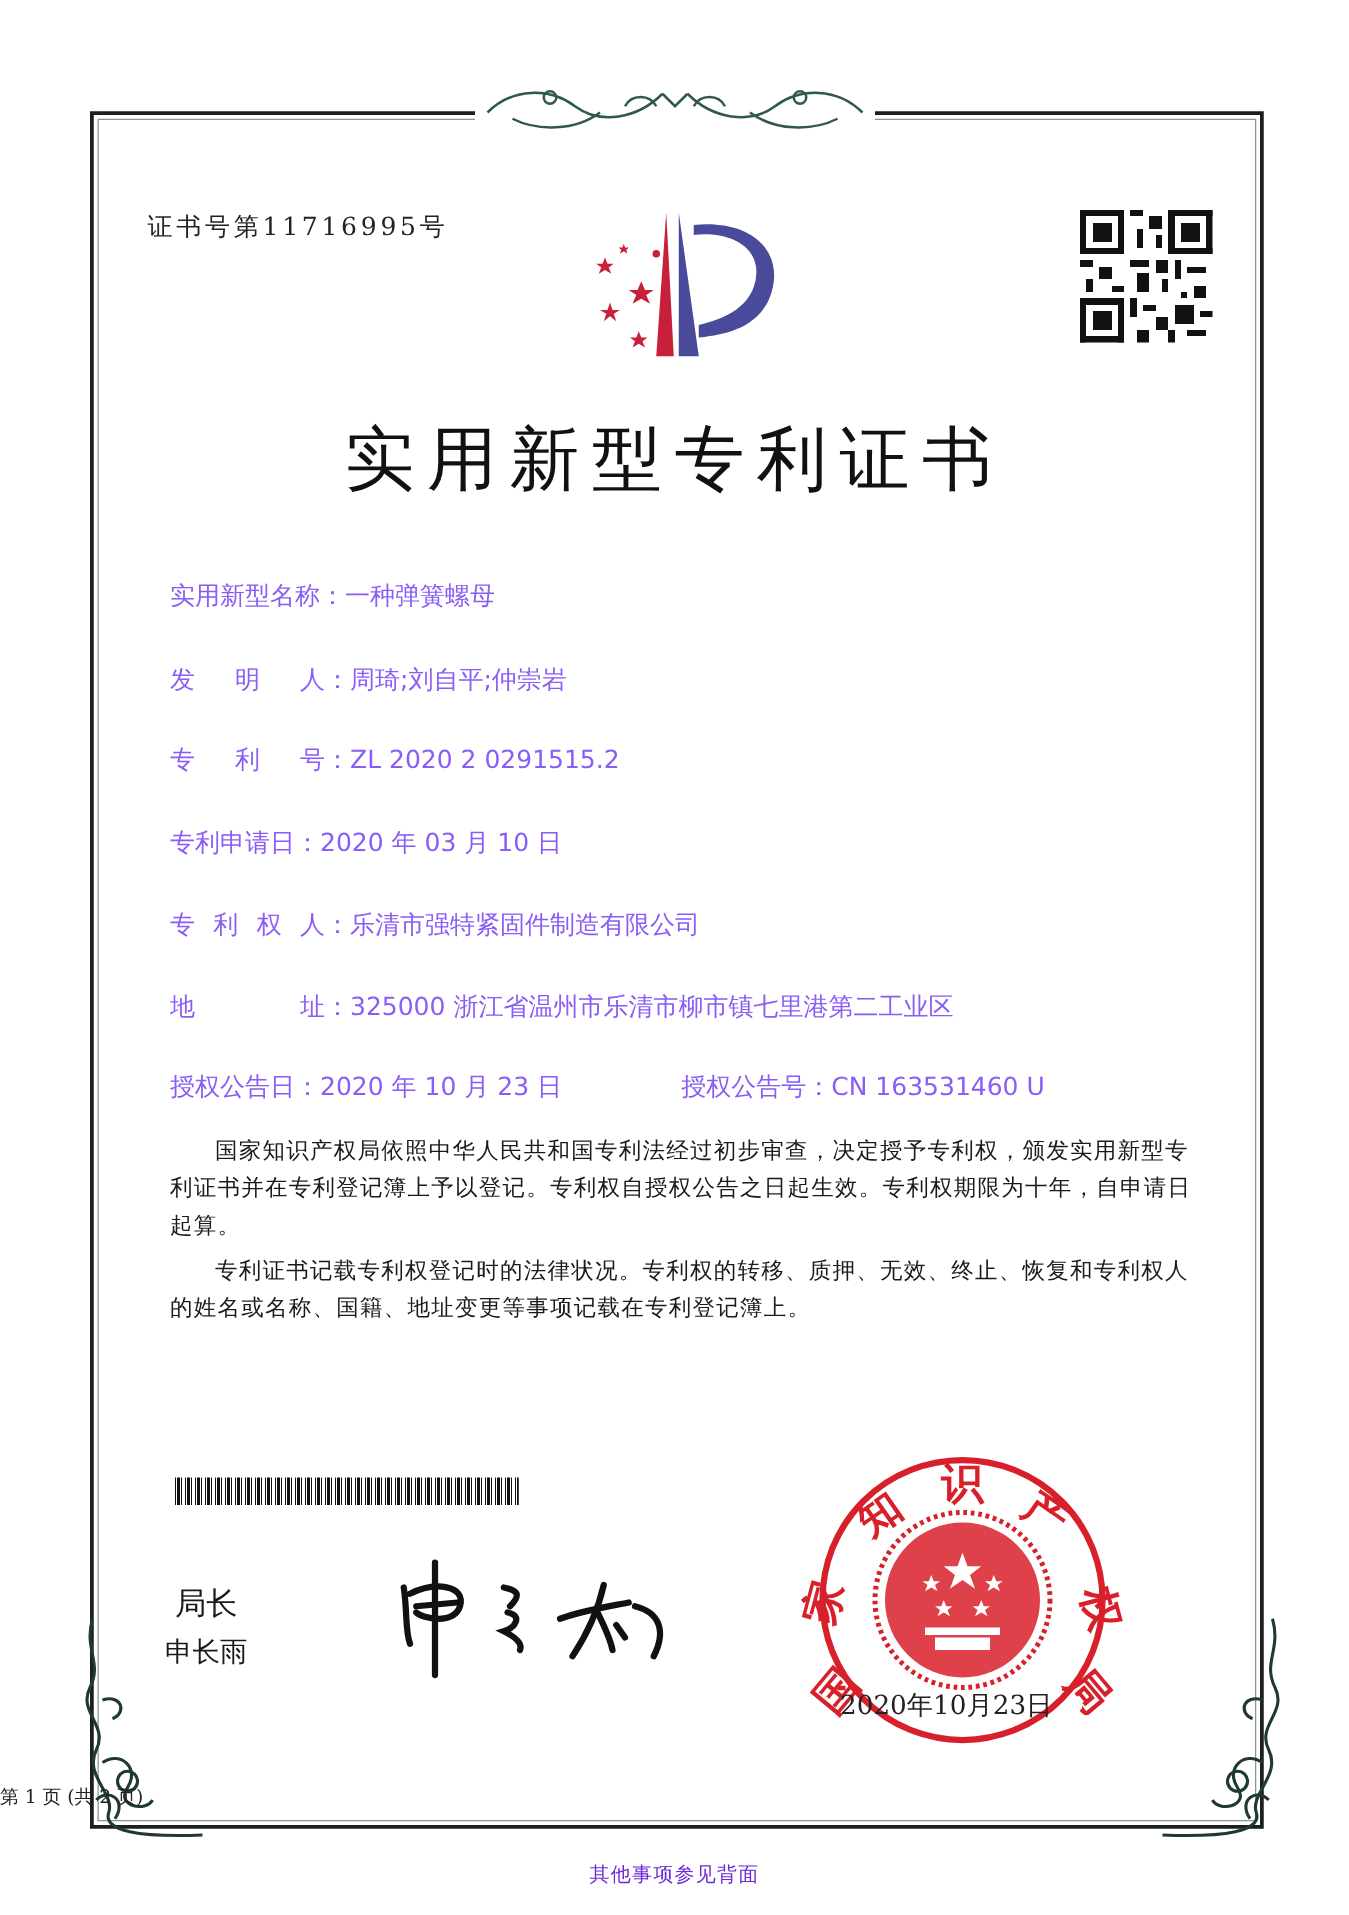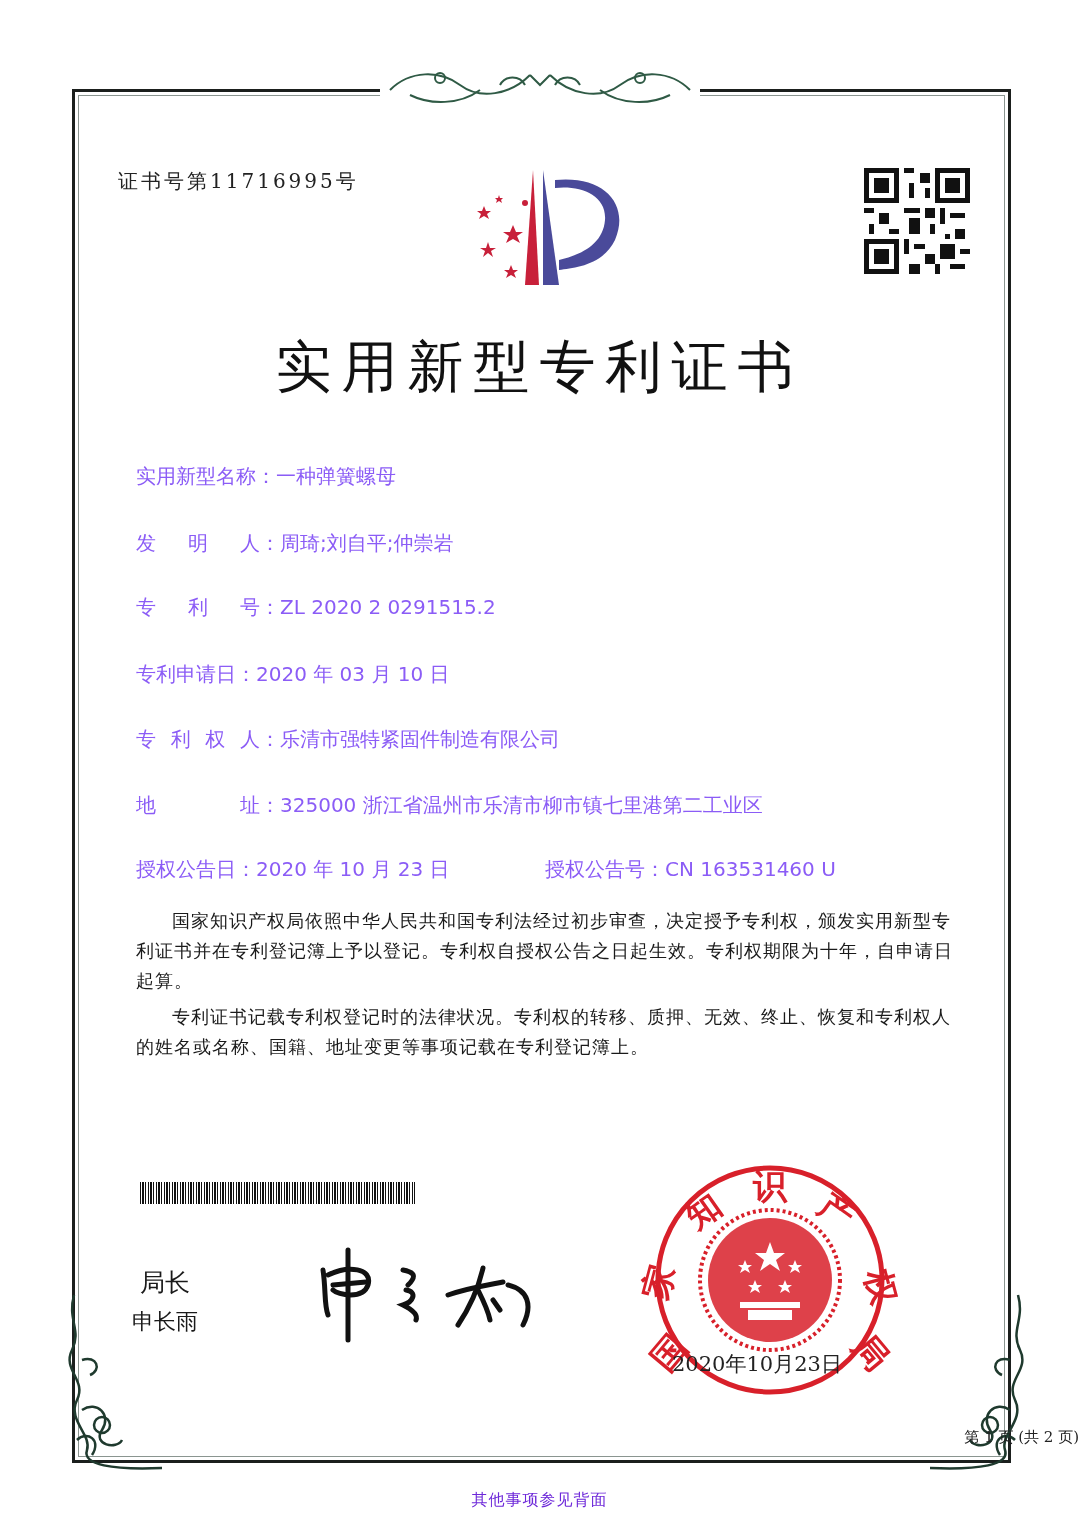--- a/index.html
+++ b/index.html
@@ -72,21 +72,21 @@
 
   .signature { position: absolute; left: 318px; top: 1240px; width: 230px; height: 110px; }
 
   .seal { position: absolute; left: 640px; top: 1160px; width: 260px; height: 240px; }
   .seal-date {
     position: absolute; left: 672px; top: 1350px; font-size: 21px;
     font-family: "DejaVu Serif", serif; color: #222; letter-spacing: 0;
   }
 
   .page-no {
-    position: absolute; left: 0; width: 1079px; top: 1428px; text-align: right;
+    position: absolute; left: 0; width: 1079px; top: 1428px; text-align: left;
     font-size: 15px; font-family: "DejaVu Serif", serif; color: #222;
   }
   .back-note {
     position: absolute; left: 0; width: 1079px; top: 1490px; text-align: center;
     font-size: 16px; font-family: "DejaVu Serif", serif; color: #6d28d9; letter-spacing: 1px;
   }
 </style>
 </head>
 <body>
 

